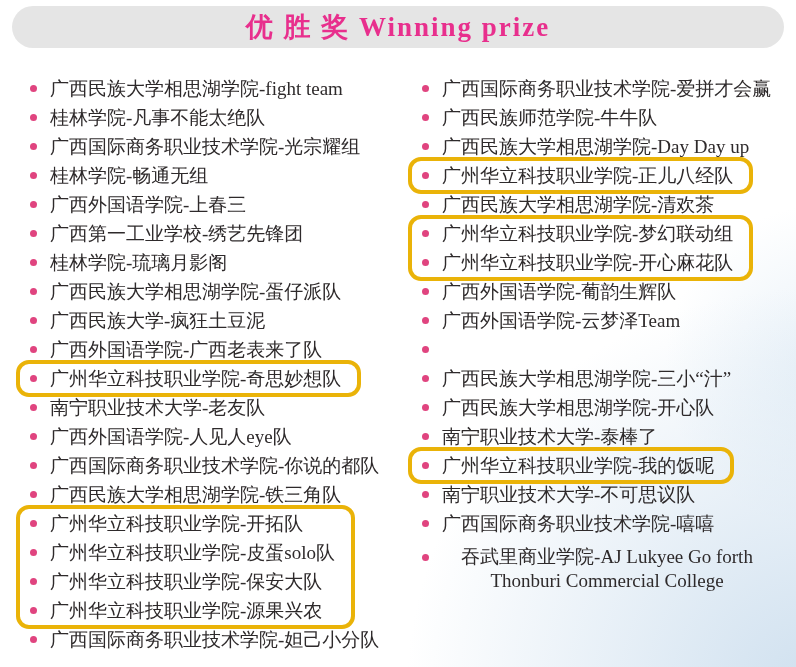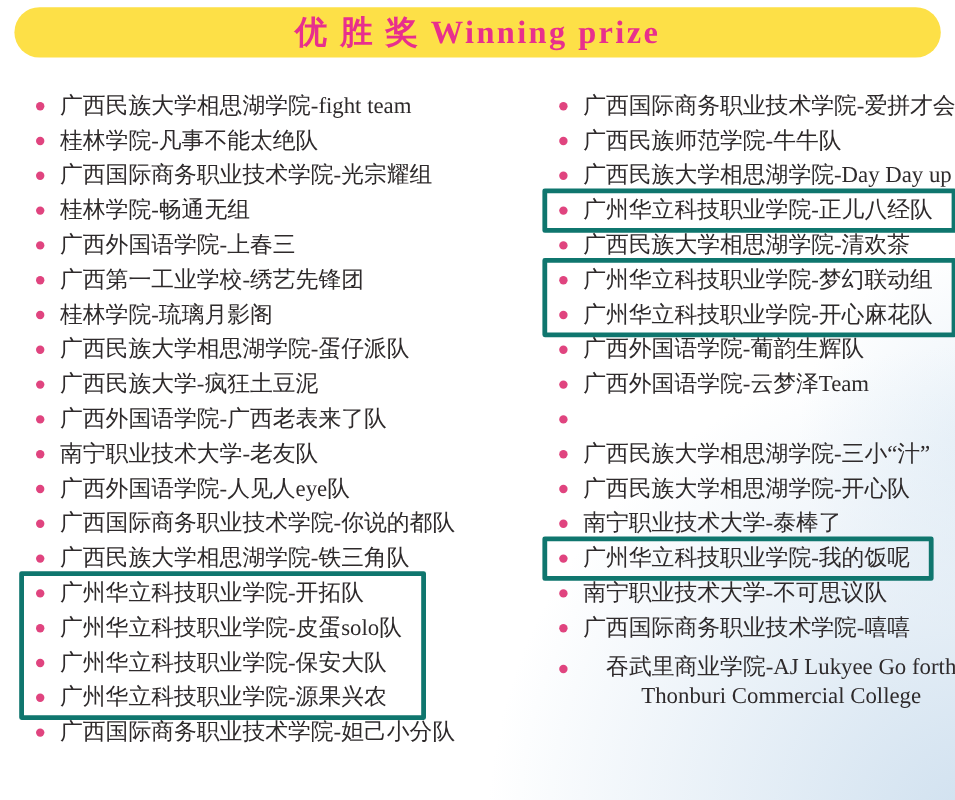--- a/index.html
+++ b/index.html
@@ -9,35 +9,34 @@
     background:
       radial-gradient(circle at 102% 104%, #cfe0ef 0%, rgba(255,255,255,0) 38%),
       radial-gradient(circle at 104% 55%, #e8f1f8 0%, rgba(255,255,255,0) 18%),
       #ffffff;
     color: #2e2a2b;
   }
   .banner {
     margin: 6px 12px 0 12px;
     height: 42px;
     border-radius: 21px;
-    background: #fde047;
+    background: #e5e5e5;
     display: flex;
     align-items: center;
     justify-content: center;
   }
   .banner-title {
     color: #e82f8d;
     font-size: 27px;
     font-weight: bold;
     letter-spacing: 2px;
   }
   .content {
     display: flex;
     margin-top: 26px;
-    gap: 44px;
   }
   .column {
     padding-left: 30px;
   }
   .column-left  { width: 398px; flex: 0 0 398px; }
   .column-right { width: 398px; flex: 0 0 398px; padding-left: 24px; }
   .item {
     display: flex;
     align-items: center;
     height: 29px;
@@ -47,22 +46,22 @@
   }
   .bullet {
     flex: 0 0 7px;
     width: 7px;
     height: 7px;
     border-radius: 50%;
     background: #e0447f;
     margin-right: 13px;
   }
   .red-box {
-    border: 4px solid #0f766e;
-    border-radius: 2px;
+    border: 4px solid #eab308;
+    border-radius: 13px;
     width: fit-content;
     margin: -4px 16px -4px -14px;
     padding: 0 16px 0 10px;
   }
   .item.two-line {
     height: 52px;
     align-items: flex-start;
     margin-top: 4px;
   }
   .item.two-line .bullet { margin-top: 12px; }
@@ -116,20 +115,26 @@
         <span>广西民族大学相思湖学院-蛋仔派队</span>
       </div>
       <div class="item">
         <span class="bullet"></span>
         <span>广西民族大学-疯狂土豆泥</span>
       </div>
       <div class="item">
         <span class="bullet"></span>
         <span>广西外国语学院-广西老表来了队</span>
       </div>
+      <div class="red-box">
+        <div class="item">
+          <span class="bullet"></span>
+          <span>广州华立科技职业学院-奇思妙想队</span>
+        </div>
+      </div>
       <div class="item">
         <span class="bullet"></span>
         <span>南宁职业技术大学-老友队</span>
       </div>
       <div class="item">
         <span class="bullet"></span>
         <span>广西外国语学院-人见人eye队</span>
       </div>
       <div class="item">
         <span class="bullet"></span>

